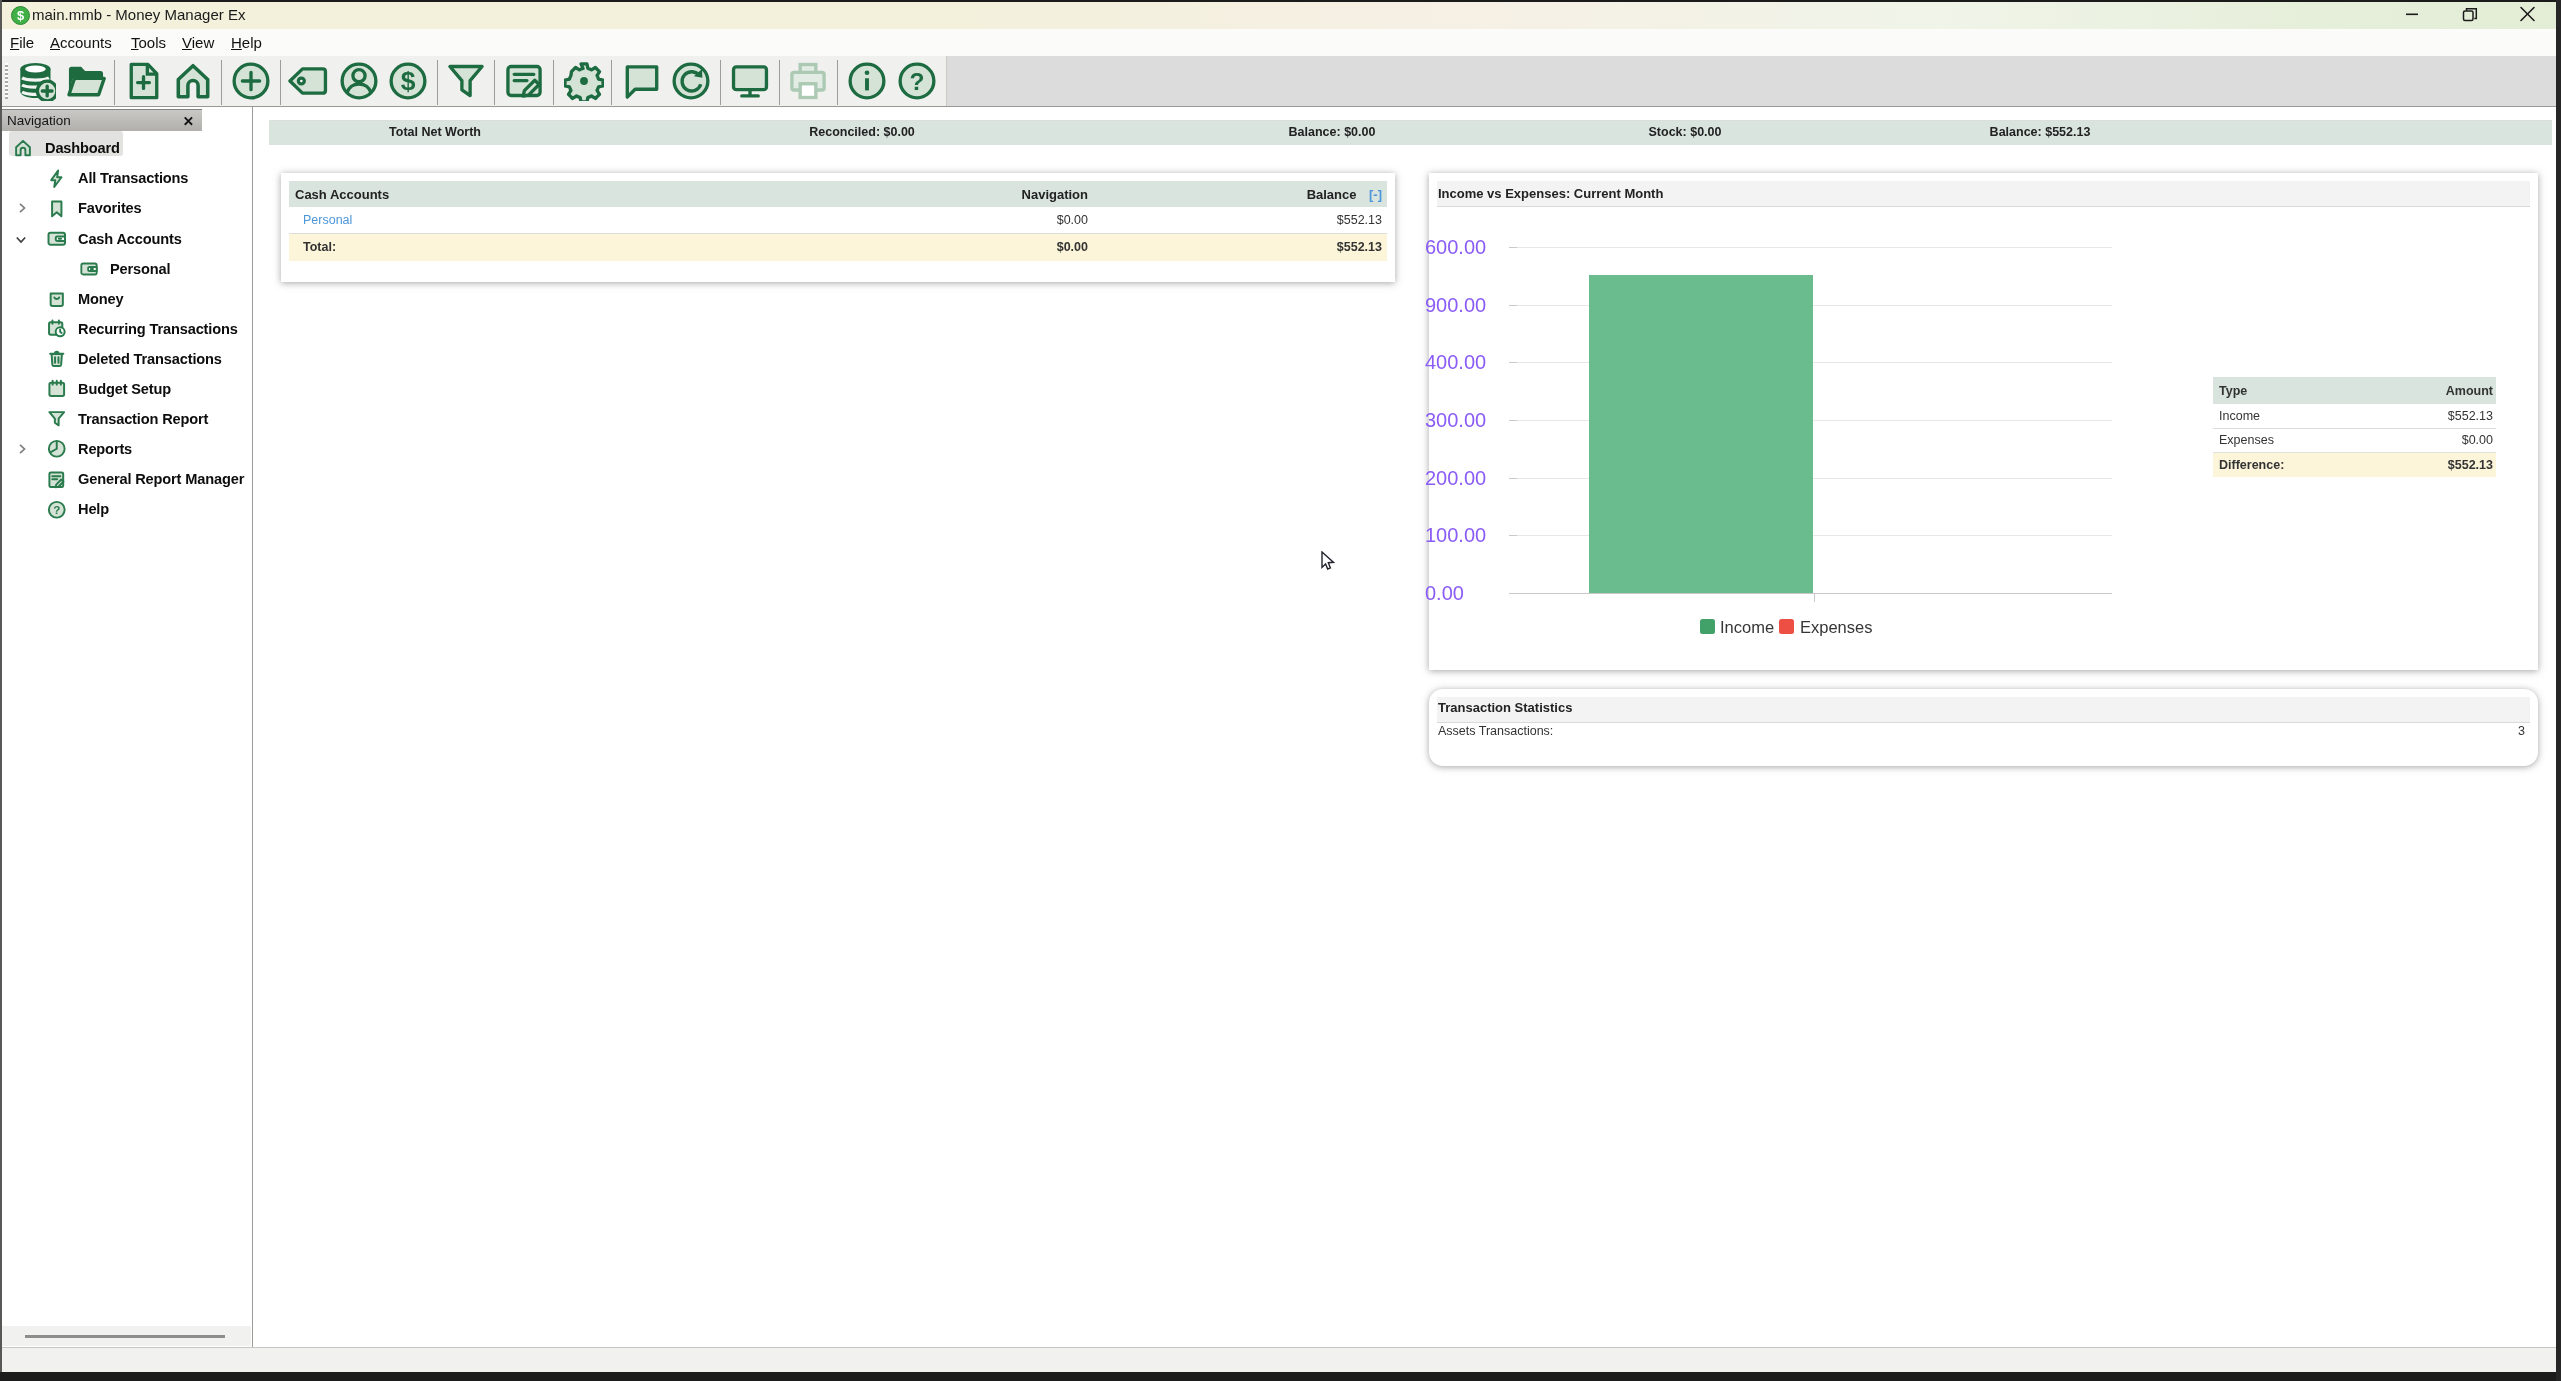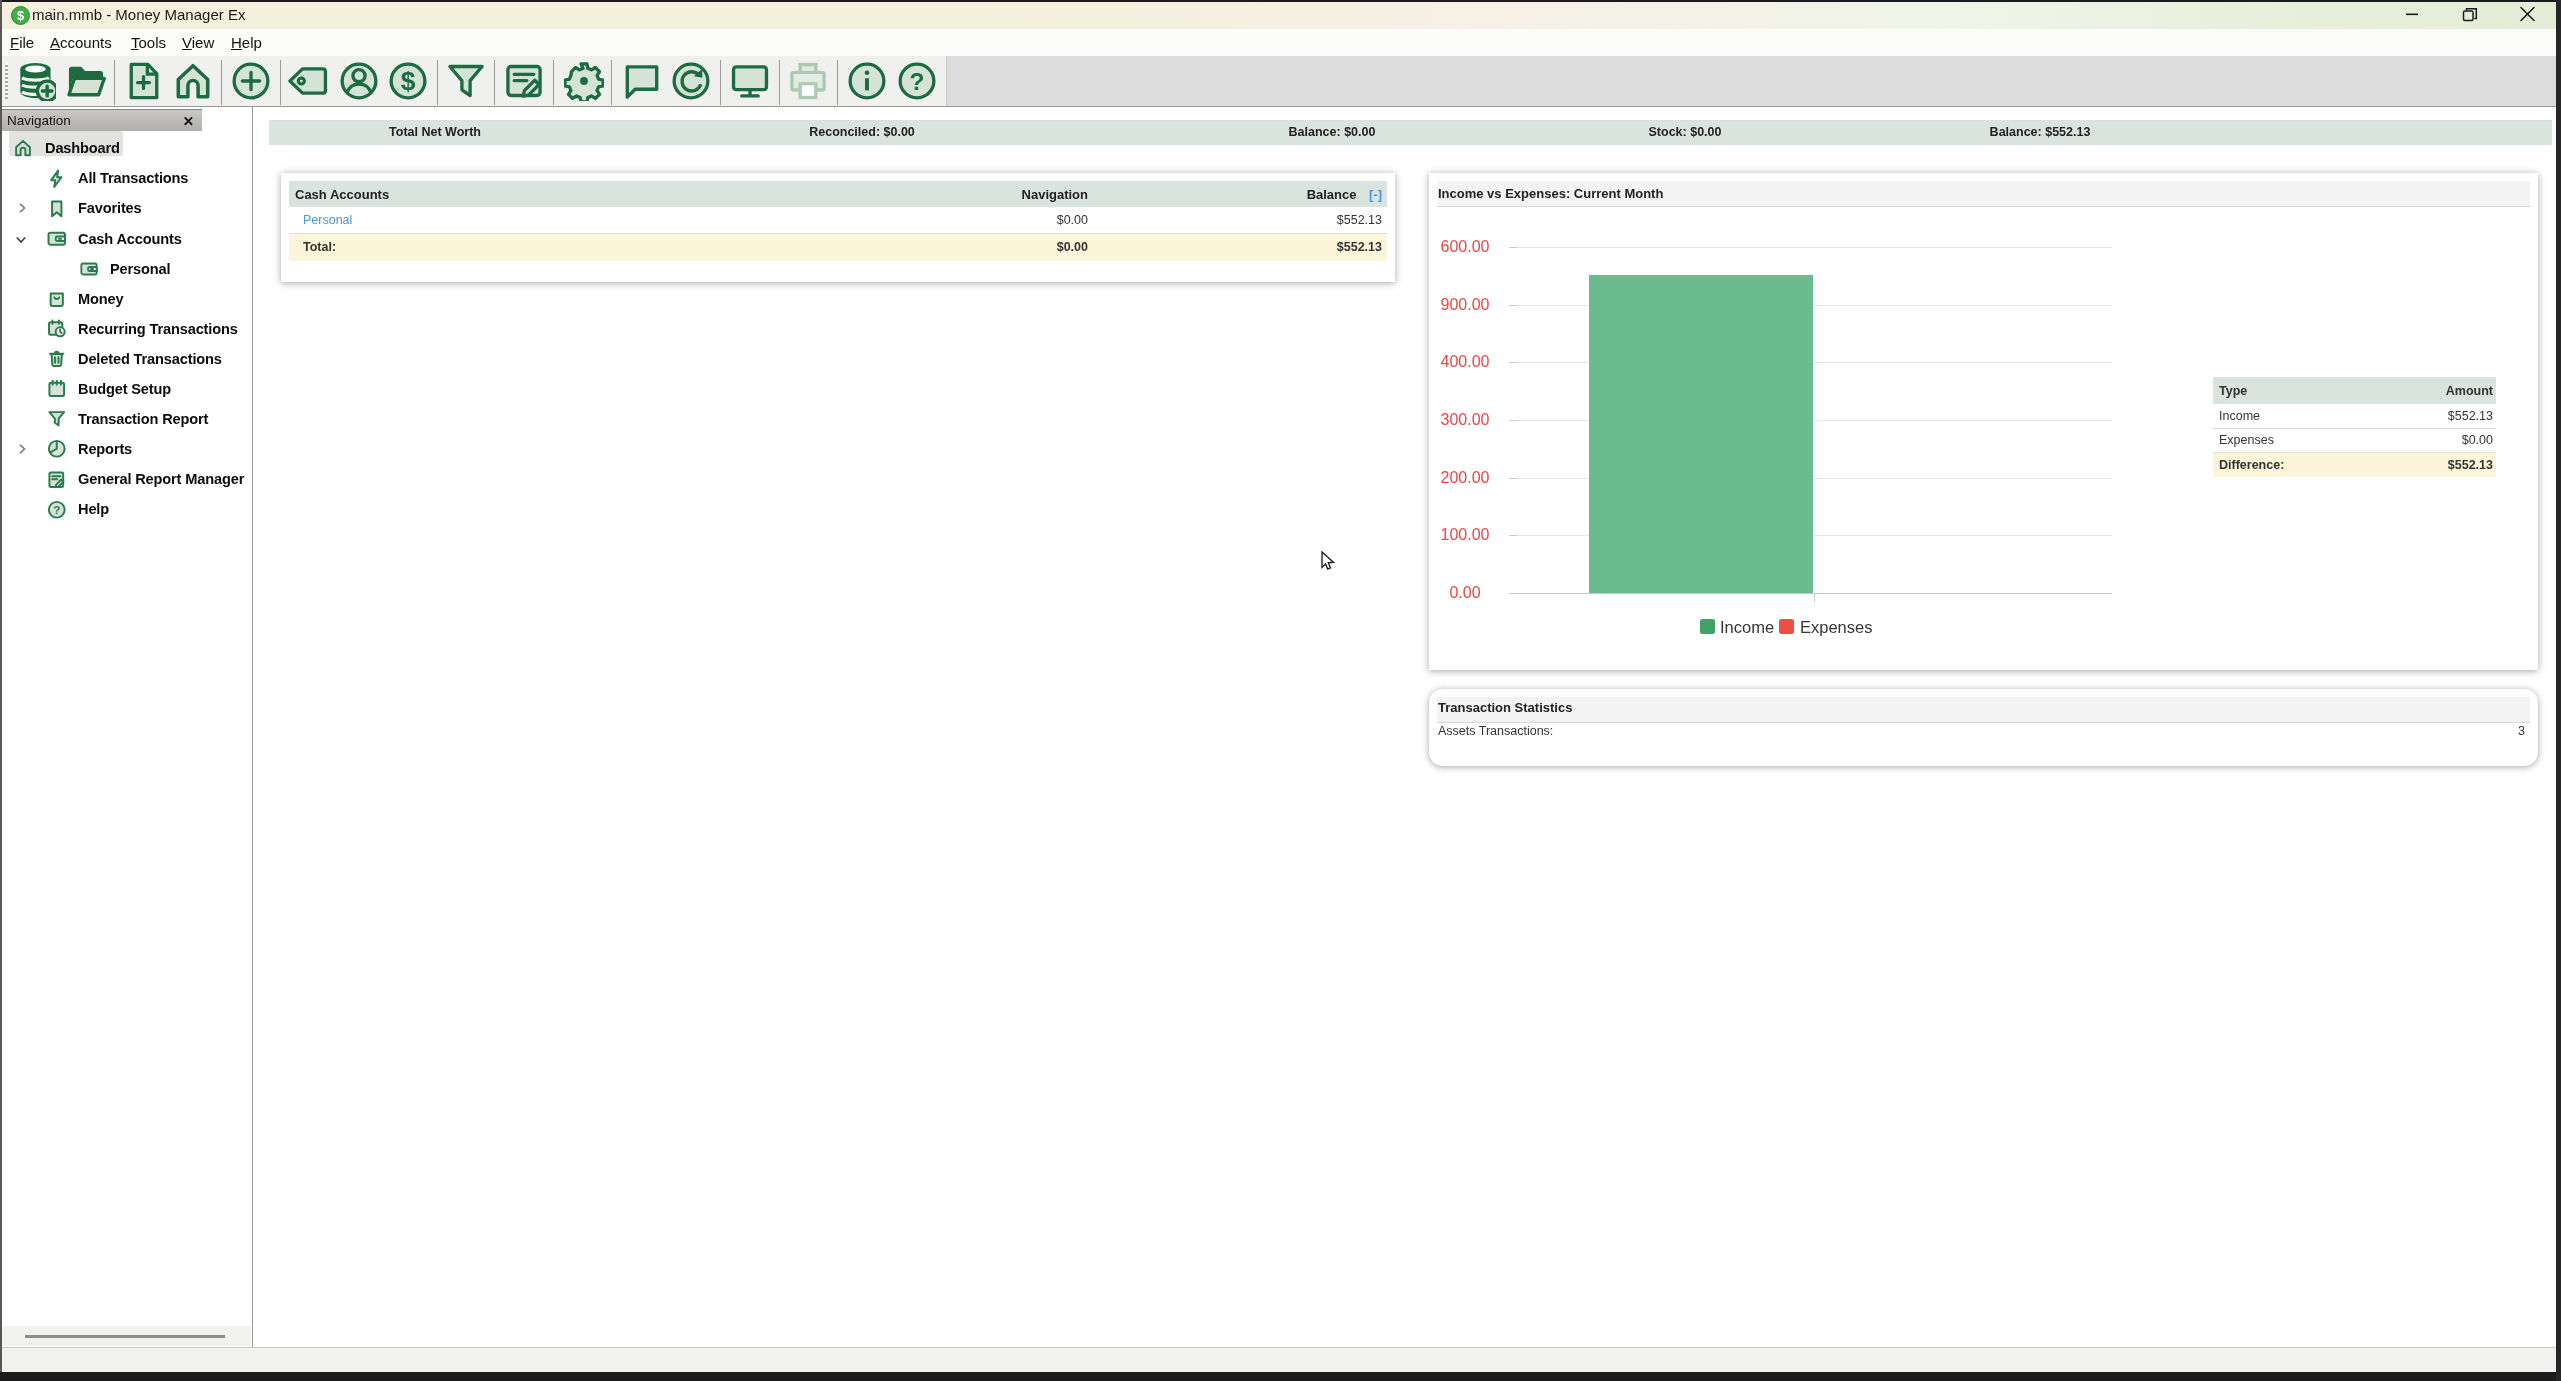--- a/index.html
+++ b/index.html
@@ -46,21 +46,21 @@
 .phead{position:absolute;font-weight:700;font-size:13px;color:#222;}
 
 #cashcard{left:28px;top:65.5px;width:1114px;height:109px;}
 #cashcard .row{position:absolute;left:8px;width:1098px;}
 
 #inccard{left:1176px;top:65.5px;width:1109px;height:497.5px;}
 
 #statcard{left:1176px;top:582px;width:1109px;height:77px;border-radius:14px;}
 .gline{position:absolute;height:1px;background:#e7e7e7;}
 .gtick{position:absolute;height:1px;background:#c9c9c9;}
-.ylab{position:absolute;width:80px;text-align:center;font-size:16px;color:#ef4444;transform:translateY(-50%);}
+.ylab{position:absolute;width:80px;text-align:left;font-size:20px;color:#8b5cf6;transform:translateY(-50%);}
 .r{text-align:right;}
 table.mt{border-collapse:collapse;font-size:12.5px;color:#333;}
 
 #statusbar{left:2px;top:1347px;width:2554px;height:25px;background:#f1f1f0;border-top:1px solid #c6c6c3;}
 </style>
 </head>
 <body>
 <div class="abs" id="titlebar">
   <svg class="ticon" width="19" height="19" viewBox="0 0 19 19">
       <circle cx="9.5" cy="9.5" r="9" fill="#3faf46"></circle>

